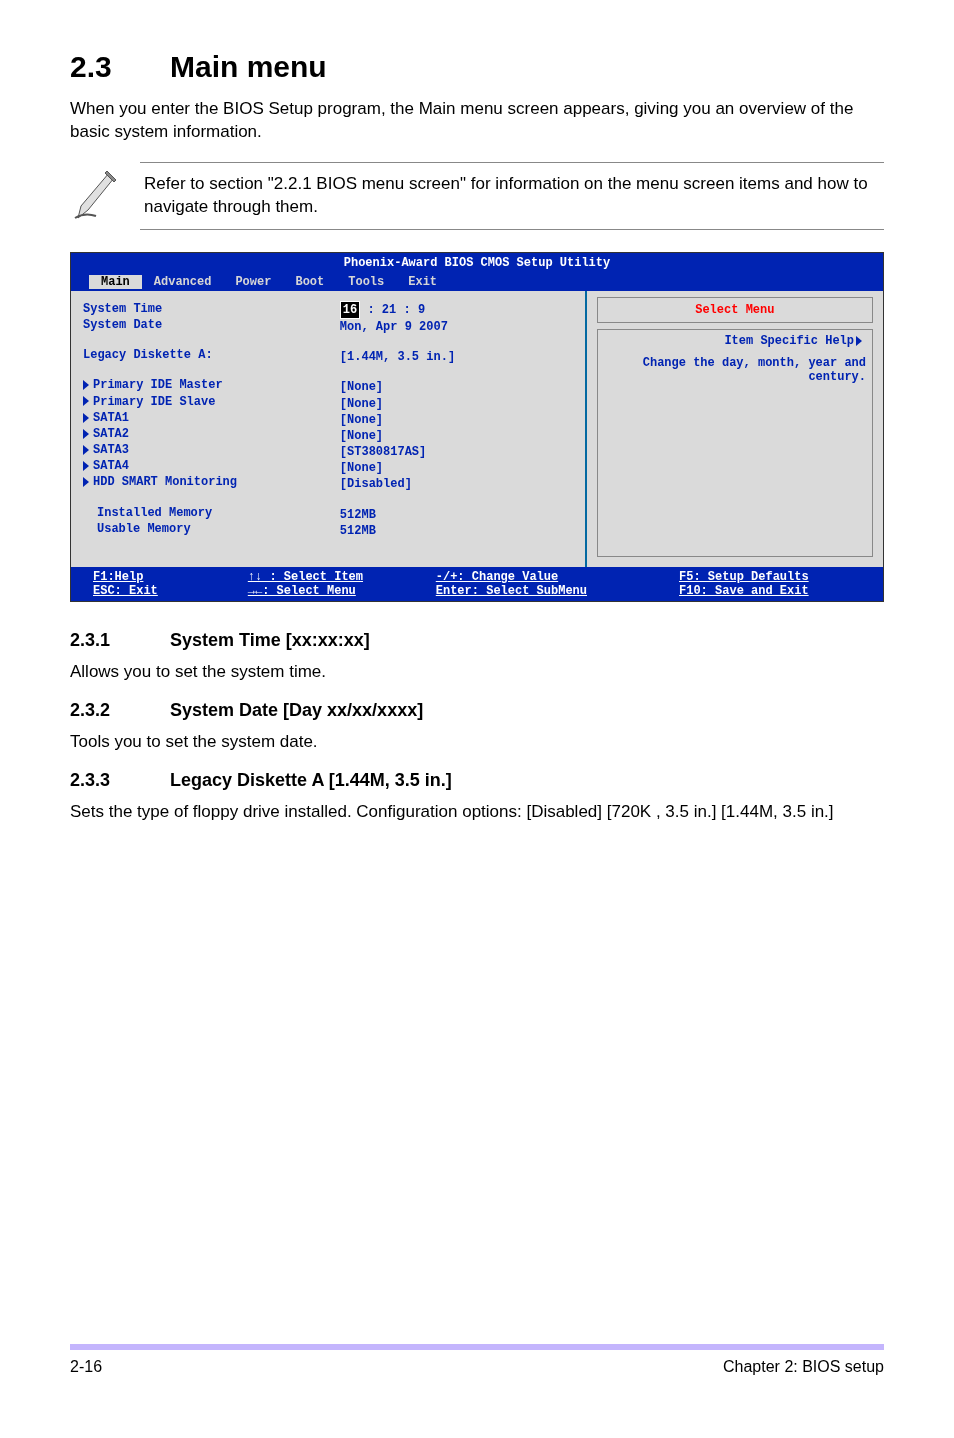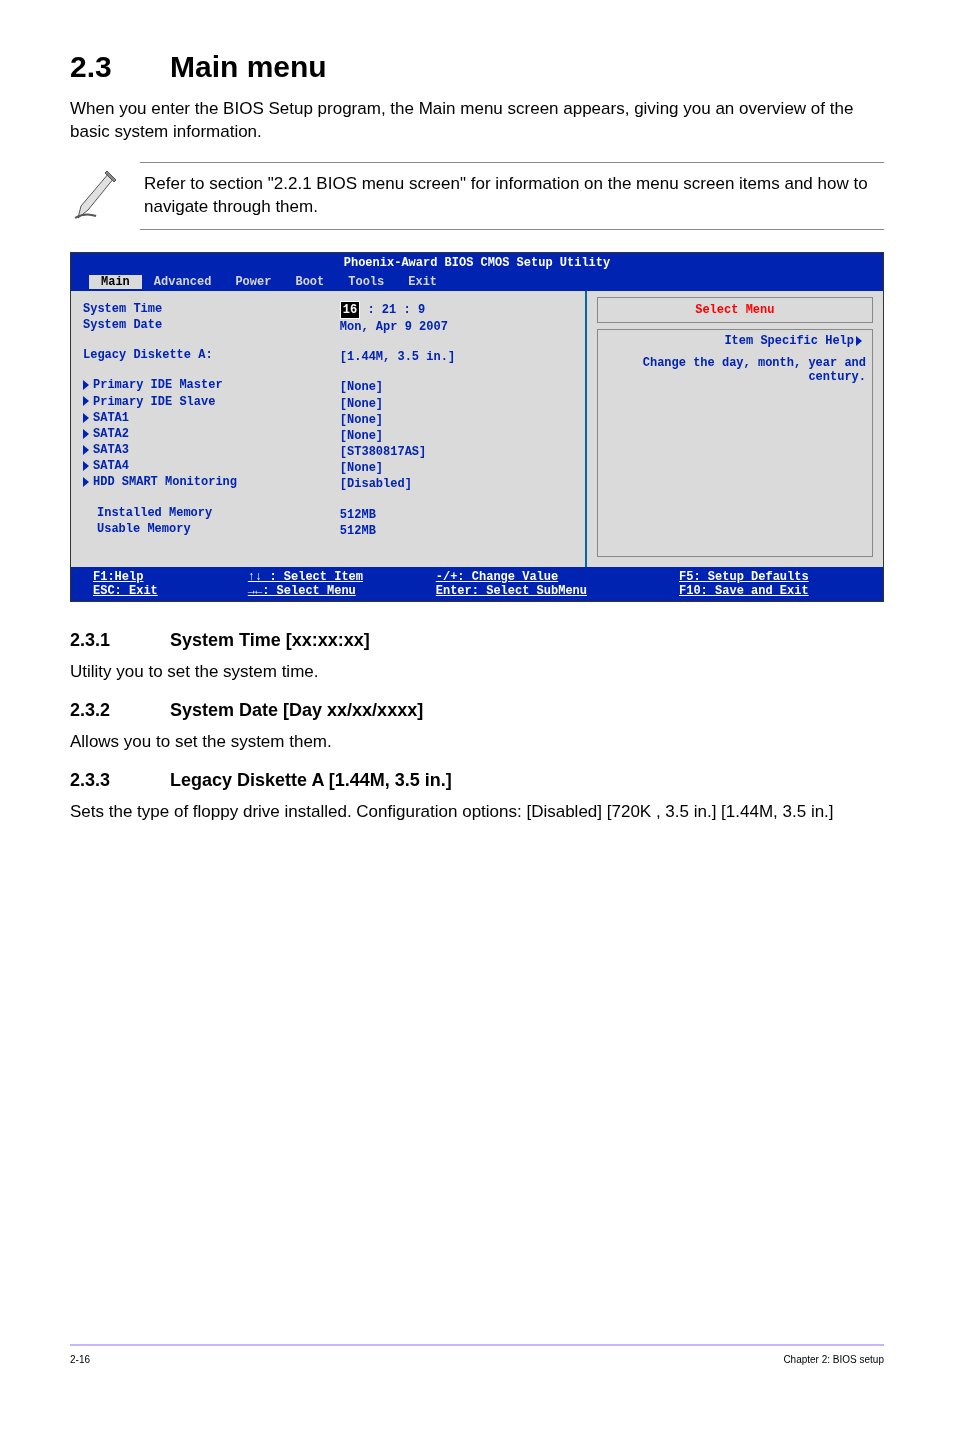--- a/index.html
+++ b/index.html
@@ -143,24 +143,24 @@
       font-weight: bold;
       margin-bottom: 10px;
       margin-top: 14px;
     }
     .subheading .num {
       display: inline-block;
       width: 100px;
     }
     .page-footer {
       display: flex;
-      border-top: 2px solid #c4b5fd;
+      border-top: 6px solid #c4b5fd;
       margin-top: 520px;
       padding-top: 8px;
-      font-size: 10px;
+      font-size: 16px;
       justify-content: space-between;
     }
   </style>
 </head>
 <body>
 
 <h1 class="section-heading">
   <span class="num">2.3</span><span>Main menu</span>
 </h1>
 
@@ -249,26 +249,26 @@
     <div class="fc" style="flex:0.85">
       <div>F5: Setup Defaults</div>
       <div>F10: Save and Exit</div>
     </div>
   </div>
 </div>
 
 <h2 class="subheading">
   <span class="num">2.3.1</span><span>System Time [xx:xx:xx]</span>
 </h2>
-<p class="body-text">Utility you to set the system time.</p>
+<p class="body-text">Allows you to set the system time.</p>
 
 <h2 class="subheading">
   <span class="num">2.3.2</span><span>System Date [Day xx/xx/xxxx]</span>
 </h2>
-<p class="body-text">Allows you to set the system them.</p>
+<p class="body-text">Tools you to set the system date.</p>
 
 <h2 class="subheading">
   <span class="num">2.3.3</span><span>Legacy Diskette A [1.44M, 3.5 in.]</span>
 </h2>
 <p class="body-text">Sets the type of floppy drive installed. Configuration options: [Disabled] [720K , 3.5 in.] [1.44M, 3.5 in.]</p>
 
 <div class="page-footer">
   <span>2-16</span>
   <span>Chapter 2: BIOS setup</span>
 </div>

